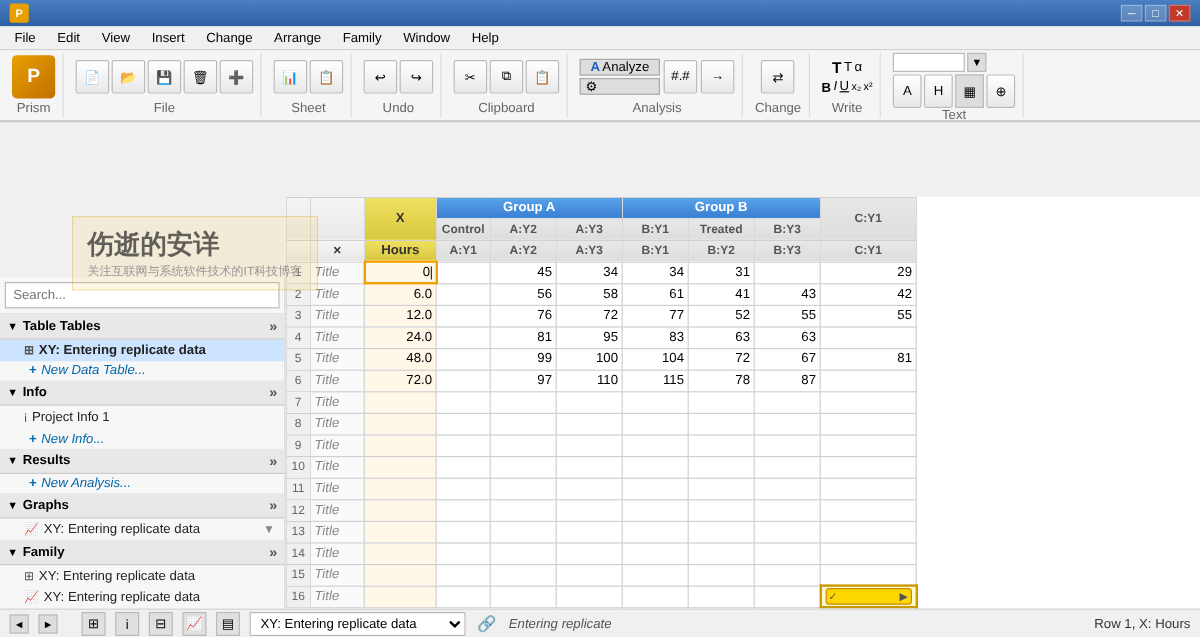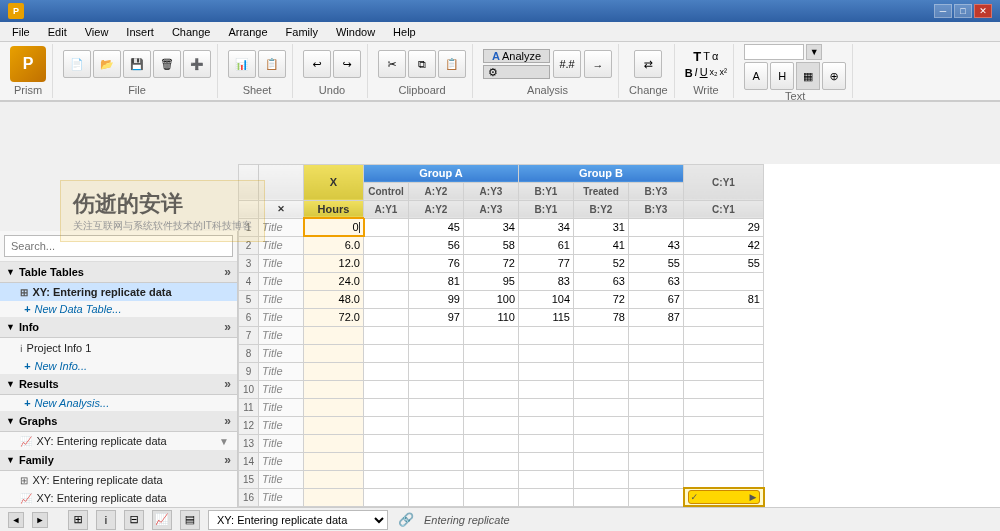--- a/index.html
+++ b/index.html
@@ -734,20 +734,21 @@
   <div class="status-icon-btn">⊞</div>
   <div class="status-icon-btn">ℹ</div>
   <div class="status-icon-btn">⊟</div>
   <div class="status-icon-btn">📈</div>
   <div class="status-icon-btn">▤</div>
   <select id="sheet-dropdown">
     <option>XY: Entering replicate data</option>
   </select>
   <div class="status-link-icon">🔗</div>
   <div style="color:#555;font-style:italic;">Entering replicate</div>
+  <div id="status-text">Row 1, X: Hours</div>
 </div>
 
 <div id="watermark">
   <div id="watermark-bg">
     <div id="watermark-text">伤逝的安详</div>
     <div id="watermark-sub">关注互联网与系统软件技术的IT科技博客</div>
   </div>
 </div>
 
 </body></html>

